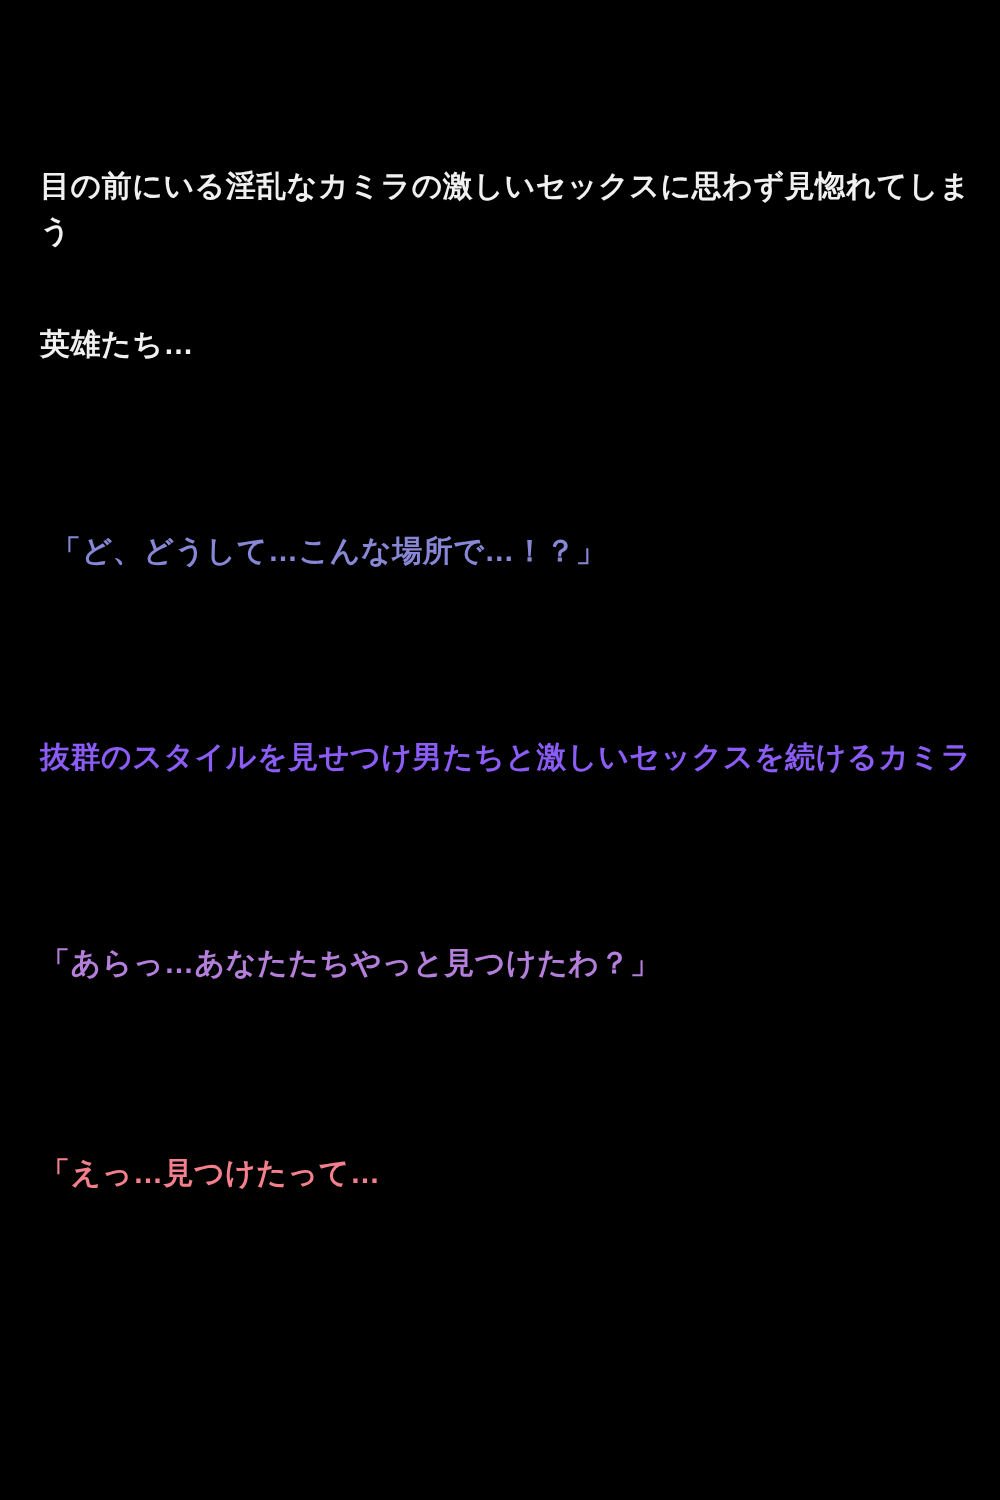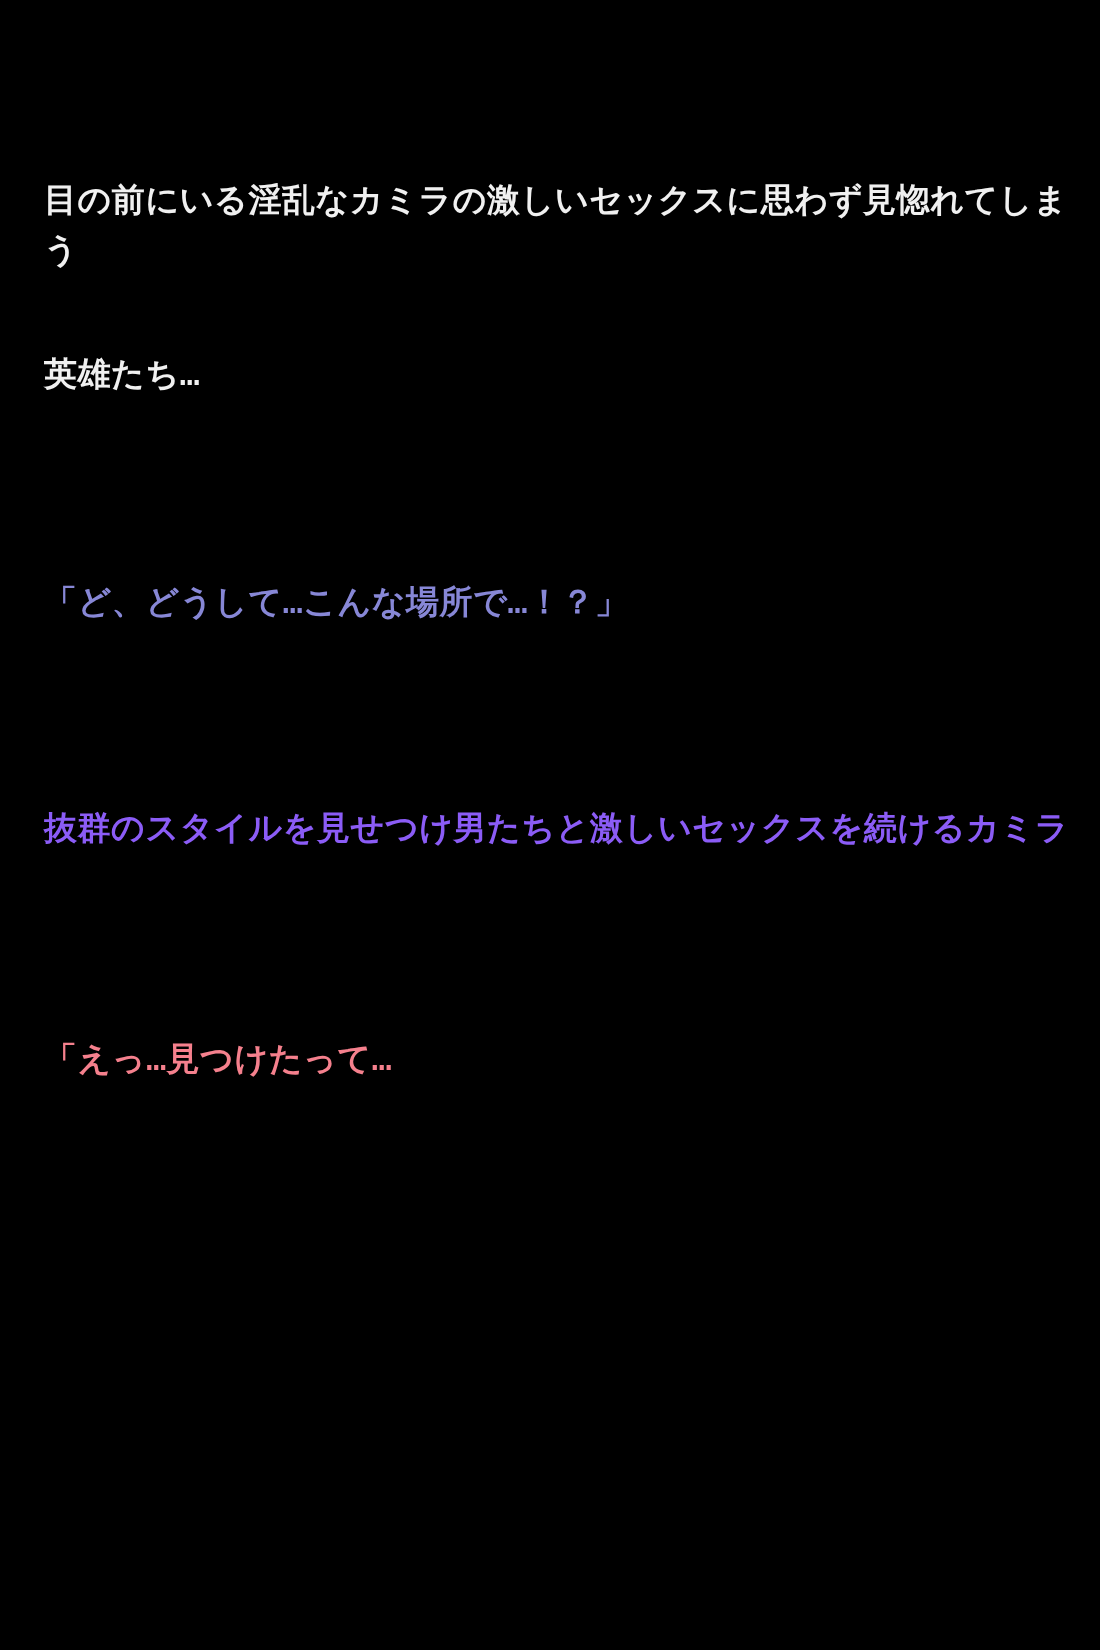--- a/index.html
+++ b/index.html
@@ -2,31 +2,31 @@
 <html><head>
 <meta charset="utf-8">
 <style>
   html,body{margin:0;padding:0;background:#000;}
   .page{
     position:relative;
     width:1000px;height:1500px;
     background:#000000;
     box-sizing:border-box;
     padding:95px 20px 12px 40px;
-    font-family:Liberation Mono, monospace;
+    font-family:Liberation Sans, sans-serif;
     font-weight:bold;
     font-size:30px;
     overflow:hidden;
   }
   .block{white-space:pre-wrap;}
   .line{line-height:45px;letter-spacing:0.5px;}
   
   .b1{margin-top:0;}
   .b2{margin-top:60px;}
-  .b3{margin-top:26px;}
+  .b3{margin-top:26px;margin-left:11px;}
   .b4{margin-top:25px;}
   .b5{margin-top:25px;}
   .b6{margin-top:29px;}
 </style>
 </head>
 <body>
 
 <div class="page" style="background: rgb(0, 0, 0);">
 
   <div class="block b1" style="color: rgb(240, 240, 240);">
@@ -36,19 +36,22 @@
 
 
   <div class="block b3" style="color: rgb(135, 135, 214);">
     <div class="line">「ど、どうして…こんな場所で…！？」</div>
   </div>
 
   <div class="block b4" style="color: #8b5cf6;">
     <div class="line">抜群のスタイルを見せつけ男たちと激しいセックスを続けるカミラ</div>
   </div>
 
+  <div class="block b5" style="color: rgb(180, 127, 218);">
+    <div class="line">「あらっ…あなたたちやっと見つけたわ？」</div>
+  </div>
 
   <div class="block b6" style="color: rgb(245, 128, 141);">
     <div class="line">「えっ…見つけたって…</div>
     
   </div>
 
 </div>
 
 </body></html>

